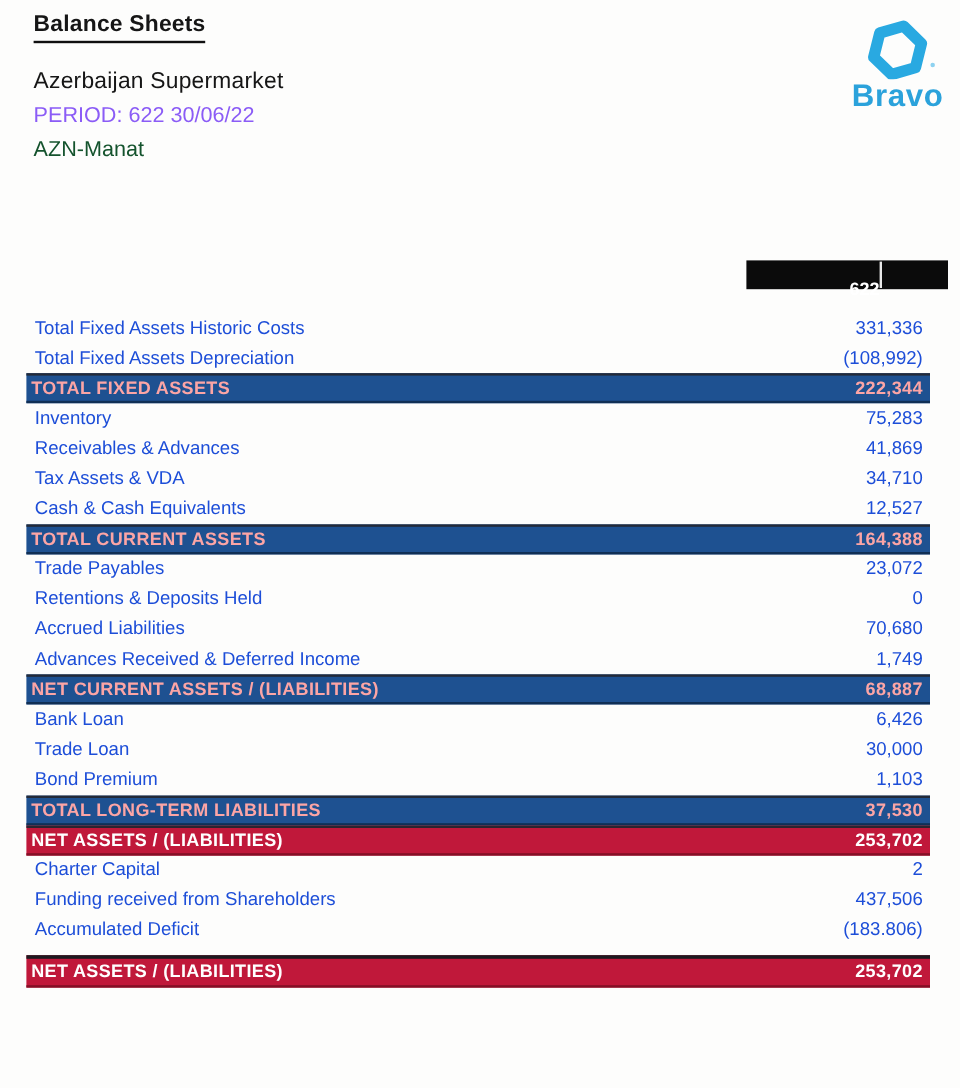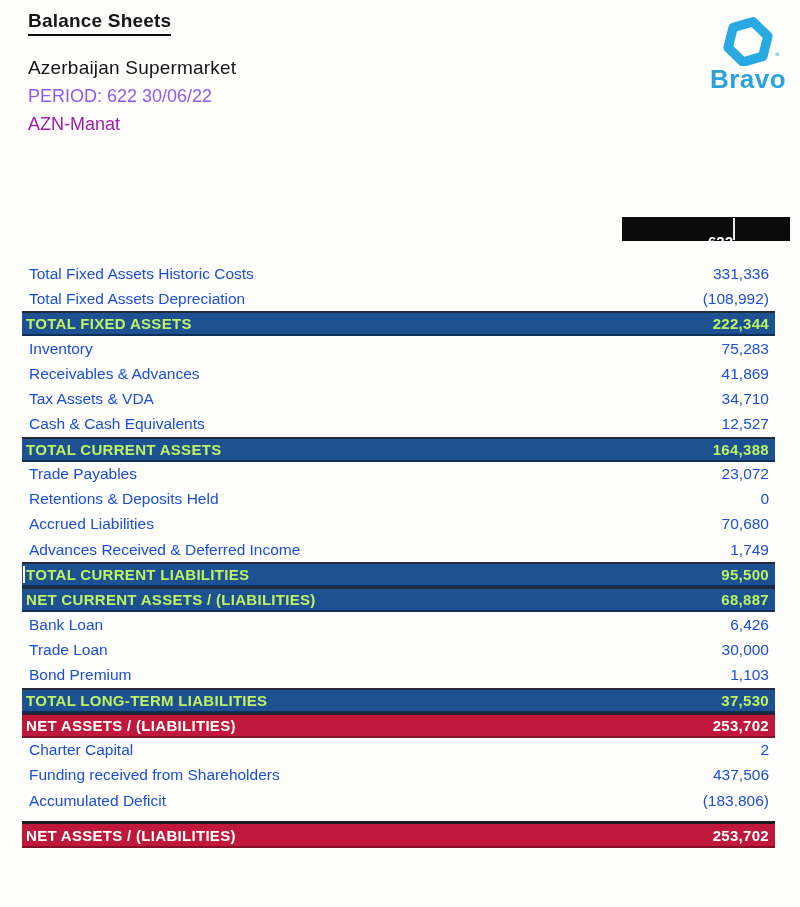--- a/index.html
+++ b/index.html
@@ -5,21 +5,21 @@
   * { margin:0; padding:0; box-sizing:border-box; }
   html,body { width:800px; height:907px; background:#fdfdfc; overflow:hidden;
               font-family:"Liberation Sans", sans-serif; color:#161616; }
 
   
   .hdr-line { position:absolute; left:28px; white-space:nowrap; }
   .doc-title { top:10px; font-size:19px; font-weight:bold;
                border-bottom:2px solid #101010; padding-bottom:2px; letter-spacing:0.2px; }
   .doc-company { top:57px; font-size:19px; font-weight:normal; letter-spacing:0.2px; }
   .doc-period { top:86px; font-size:18px; color:#8b5cf6; }
-  .doc-currency { top:114px; font-size:18px; color:#a21caf; }
+  .doc-currency { top:114px; font-size:18px; color:#14532d; }
 
   
   .logo { position:absolute; left:702px; top:16px; width:92px; text-align:center; }
   .logo svg { display:block; margin:0 auto; }
   .logo-text { display:block; font-size:26px; font-weight:bold; color:#2BA2DB;
                letter-spacing:0.5px; margin-top:-2px; }
 
   
   .col-header { position:absolute; left:622px; top:217px; width:168px; height:24px;
                 background:#0B0B0B; }
@@ -27,21 +27,21 @@
                      font-size:15px; font-weight:bold; }
   .col-header .divider { position:absolute; left:111px; top:1px; bottom:1px;
                          width:2px; background:#e8e8e8; }
 
   
   .table { position:absolute; left:22px; top:261px; width:753px; }
   .row { height:25.1px; display:flex; justify-content:space-between;
          align-items:center; font-size:15.5px; position:relative; }
   .row--item { padding-left:7px; padding-right:6px; color:#1d4ed8; }
   .row--blue { background:#1E5191; border-top:2px solid #232a38;
-               border-bottom:2px solid #102f55; color:#bef264; font-weight:bold;
+               border-bottom:2px solid #102f55; color:#fca5a5; font-weight:bold;
                padding-left:4px; padding-right:6px; font-size:15px; letter-spacing:0.3px; }
   .row--red  { background:#C0183A; border-top:2px solid #2b2430;
                border-bottom:2px solid #831026; color:#ffffff; font-weight:bold;
                padding-left:4px; padding-right:6px; font-size:15px; letter-spacing:0.3px; }
   .row--cursor::before { content:""; position:absolute; left:1px; top:2px; bottom:2px;
                          width:2px; background:#ffffff; }
   .row--final { height:27px; border-top:3px solid #1d1a20; }
   .spacer { height:8px; }
   .lbl { white-space:nowrap; }
   .val { white-space:nowrap; }
@@ -109,24 +109,20 @@
       <span class="val">0</span>
     </div>
   <div class="row row--item">
       <span class="lbl">Accrued Liabilities</span>
       <span class="val">70,680</span>
     </div>
   <div class="row row--item">
       <span class="lbl">Advances Received &amp; Deferred Income</span>
       <span class="val">1,749</span>
     </div>
-  <div class="row row--blue row--cursor">
-      <span class="lbl">TOTAL CURRENT LIABILITIES</span>
-      <span class="val">95,500</span>
-    </div>
   <div class="row row--blue">
       <span class="lbl">NET CURRENT ASSETS / (LIABILITIES)</span>
       <span class="val">68,887</span>
     </div>
   <div class="row row--item">
       <span class="lbl">Bank Loan</span>
       <span class="val">6,426</span>
     </div>
   <div class="row row--item">
       <span class="lbl">Trade Loan</span>

